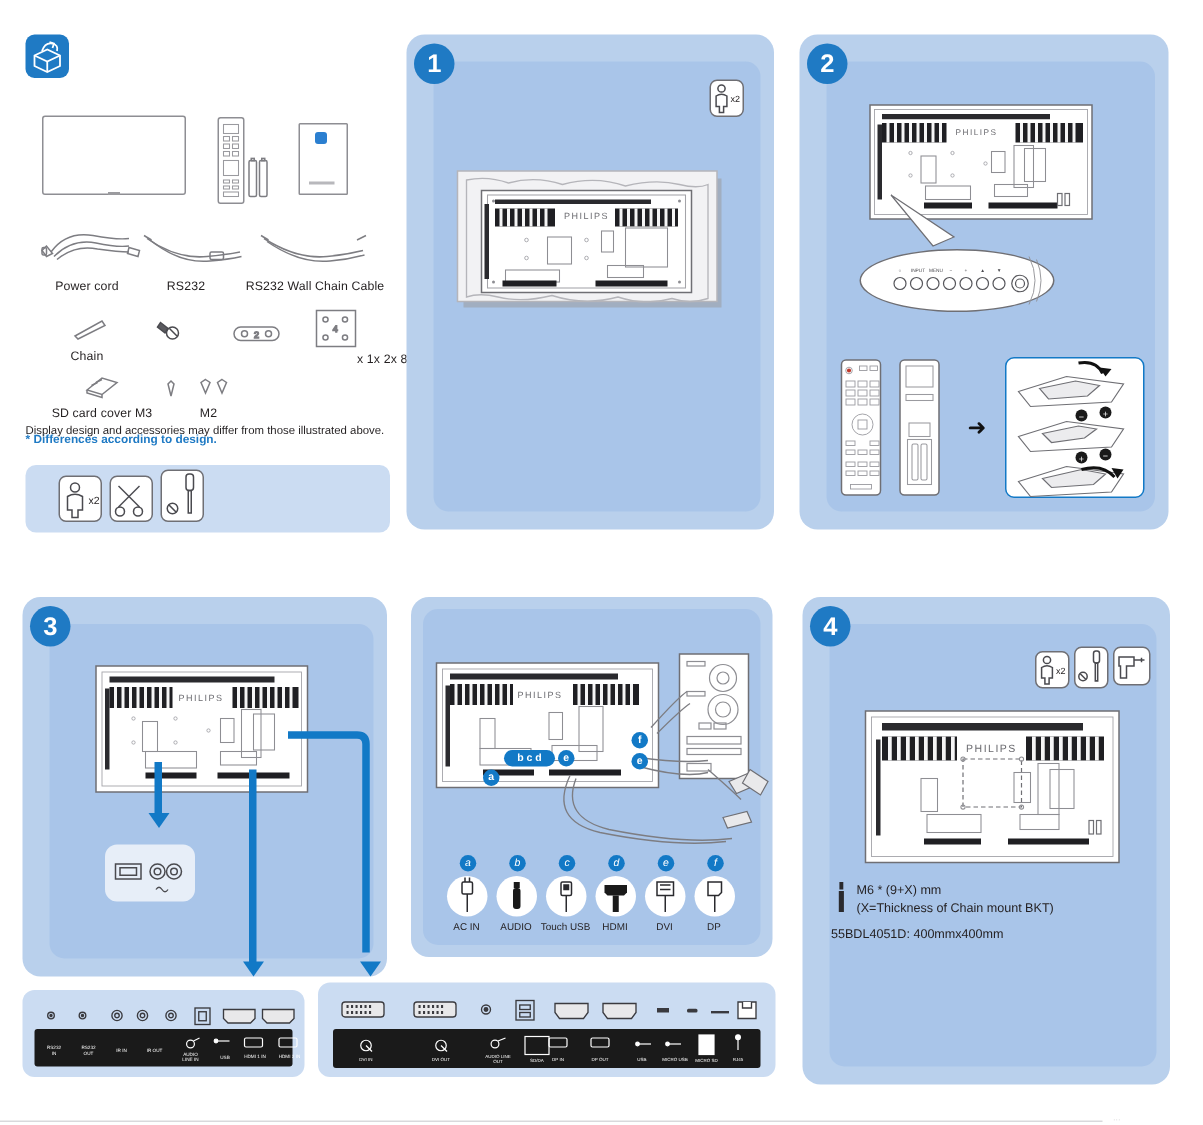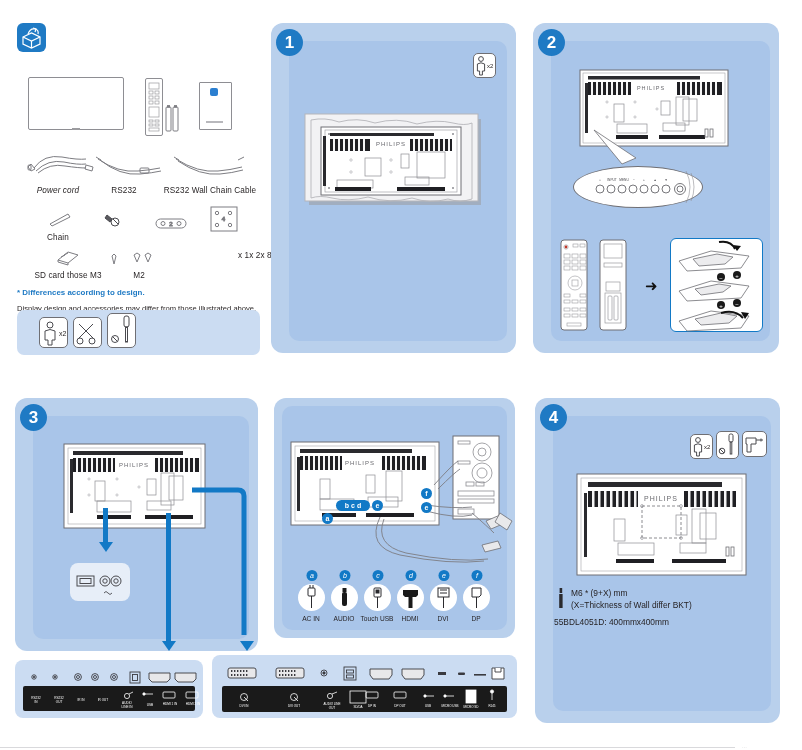--- a/index.html
+++ b/index.html
@@ -188,21 +188,21 @@
       <svg width="74" height="25" viewBox="0 0 74 25">
         <g class="ln">
           <path d="M4 4 q22 14 42 12 q12 -1 24 -4"></path>
           <path d="M6 6 q22 15 42 13 q12 -1 23 -4"></path>
           <path d="M2 2 l5 3"></path>
             <path d="M66 5 l6 -3"></path>
         </g>
       </svg>
     </div>
 
-    <div class="cap cap-c" style="left:58px;top:186px;font-style:italic;">Power cord</div>
+    <div class="cap cap-c" style="left:58px;top:186px;">Power cord</div>
     <div class="cap cap-c" style="left:124px;top:186px;">RS232</div>
     <div class="cap cap-c" style="left:210px;top:186px;">RS232 Wall Chain Cable</div>
 
     <div style="position:absolute;left:48px;top:212px;">
       <svg width="24" height="14" viewBox="0 0 24 14">
         <g class="ln">
             <path d="M2 12 L20 2 L22 5 L4 14 Z"></path>
           </g>
       </svg>
     </div>
@@ -234,53 +234,53 @@
         <g class="ln">
           <rect x="1" y="1" width="26" height="24"></rect>
           <circle cx="7" cy="7" r="1.7"></circle>
             <circle cx="20" cy="7" r="1.7"></circle>
           <circle cx="7" cy="19" r="1.7"></circle>
             <circle cx="20" cy="19" r="1.7"></circle>
           <text x="13.5" y="15" font-size="6" fill="#4a4a4f" text-anchor="middle" font-family="Liberation Sans, sans-serif">4</text>
         </g>
       </svg>
     </div>
-    <div class="cap" style="left:238px;top:235px;margin-top:16px;">x 1x 2x 8</div>
+    <div class="cap" style="left:238px;top:235px;">x 1x 2x 8</div>
 
     <div style="position:absolute;left:55px;top:250px;">
       <svg width="26" height="15" viewBox="0 0 26 15">
         <g class="ln">
           <path d="M3 10 L13 2 L23 5 L13 13 Z"></path>
           <path d="M3 10 L3 12 L13 15 L13 13"></path>
           <path d="M6 7 L10 5"></path>
             <path d="M9 5 L13 3"></path>
         </g>
       </svg>
     </div>
-    <div class="cap cap-c" style="left:68px;top:271px;">SD card those M3</div>
+    <div class="cap cap-c" style="left:68px;top:271px;">SD card cover M3</div>
 
     <div style="position:absolute;left:108px;top:252px;">
       <svg width="12" height="14" viewBox="0 0 12 14">
         <g class="ln">
             <path d="M6 2 l2 2 l-2 8 l-2 -8 z"></path>
           </g>
       </svg>
     </div>
     <div style="position:absolute;left:132px;top:251px;">
       <svg width="22" height="14" viewBox="0 0 22 14">
         <g class="ln">
           <path d="M5 2 l3 2 l-3 7 l-3 -7 z"></path>
           <path d="M16 2 l3 2 l-3 7 l-3 -7 z"></path>
         </g>
       </svg>
     </div>
     <div class="cap cap-c" style="left:139px;top:271px;">M2</div>
 
     <div class="note-blue" style="left:17px;top:288px;">* Differences according to design.</div>
-    <div class="note-dark" style="left:17px;top:304px;">Display design and accessories may differ from those illustrated above.</div>
+    <div class="note-dark" style="left:17px;top:282px;">Display design and accessories may differ from those illustrated above.</div>
 
     <div class="tool-strip" style="left:17px;top:310px;width:243px;height:45px;"></div>
 
     <div class="tool-box" style="left:39px;top:317px;width:27px;height:29px;">
       <svg width="27" height="29" viewBox="0 0 27 29">
         <g class="ln-d">
           <circle cx="10" cy="7" r="3"></circle>
           <path d="M5 13 q5 -3 10 0 l0 9 l-3 0 l0 5 l-4 0 l0 -5 l-3 0 z"></path>
         </g>
         <text x="19" y="18" font-size="7" fill="#231f20" font-family="Liberation Sans, sans-serif">x2</text>
@@ -907,21 +907,21 @@
 
     <div style="position:absolute;left:557px;top:588px;">
       <svg width="8" height="20" viewBox="0 0 8 20">
         <g fill="#2a2a2e">
           <rect x="2.6" y="0" width="2.6" height="5"></rect>
           <rect x="2.2" y="6" width="3.4" height="14"></rect>
         </g>
       </svg>
     </div>
     <div class="mount-txt" style="left:571px;top:588px;">M6 * (9+X) mm</div>
-    <div class="mount-txt" style="left:571px;top:600px;">(X=Thickness of  Wall differ BKT)</div>
+    <div class="mount-txt" style="left:571px;top:600px;">(X=Thickness of  Chain mount BKT)</div>
     <div class="mount-txt" style="left:554px;top:617px;">55BDL4051D: 400mmx400mm</div>
   </div>
 
   <div class="conn-panel" style="left:15px;top:660px;width:188px;height:58px;"></div>
   <div style="position:absolute;left:28px;top:669px;">
     <svg width="160" height="16" viewBox="0 0 160 16">
       <g fill="none" stroke="#3a3a3f" stroke-width=".9">
         <circle cx="6" cy="8" r="2.2"></circle>
           <circle cx="6" cy="8" r=".7" fill="#3a3a3f"></circle>
         <circle cx="27" cy="8" r="2.2"></circle>

